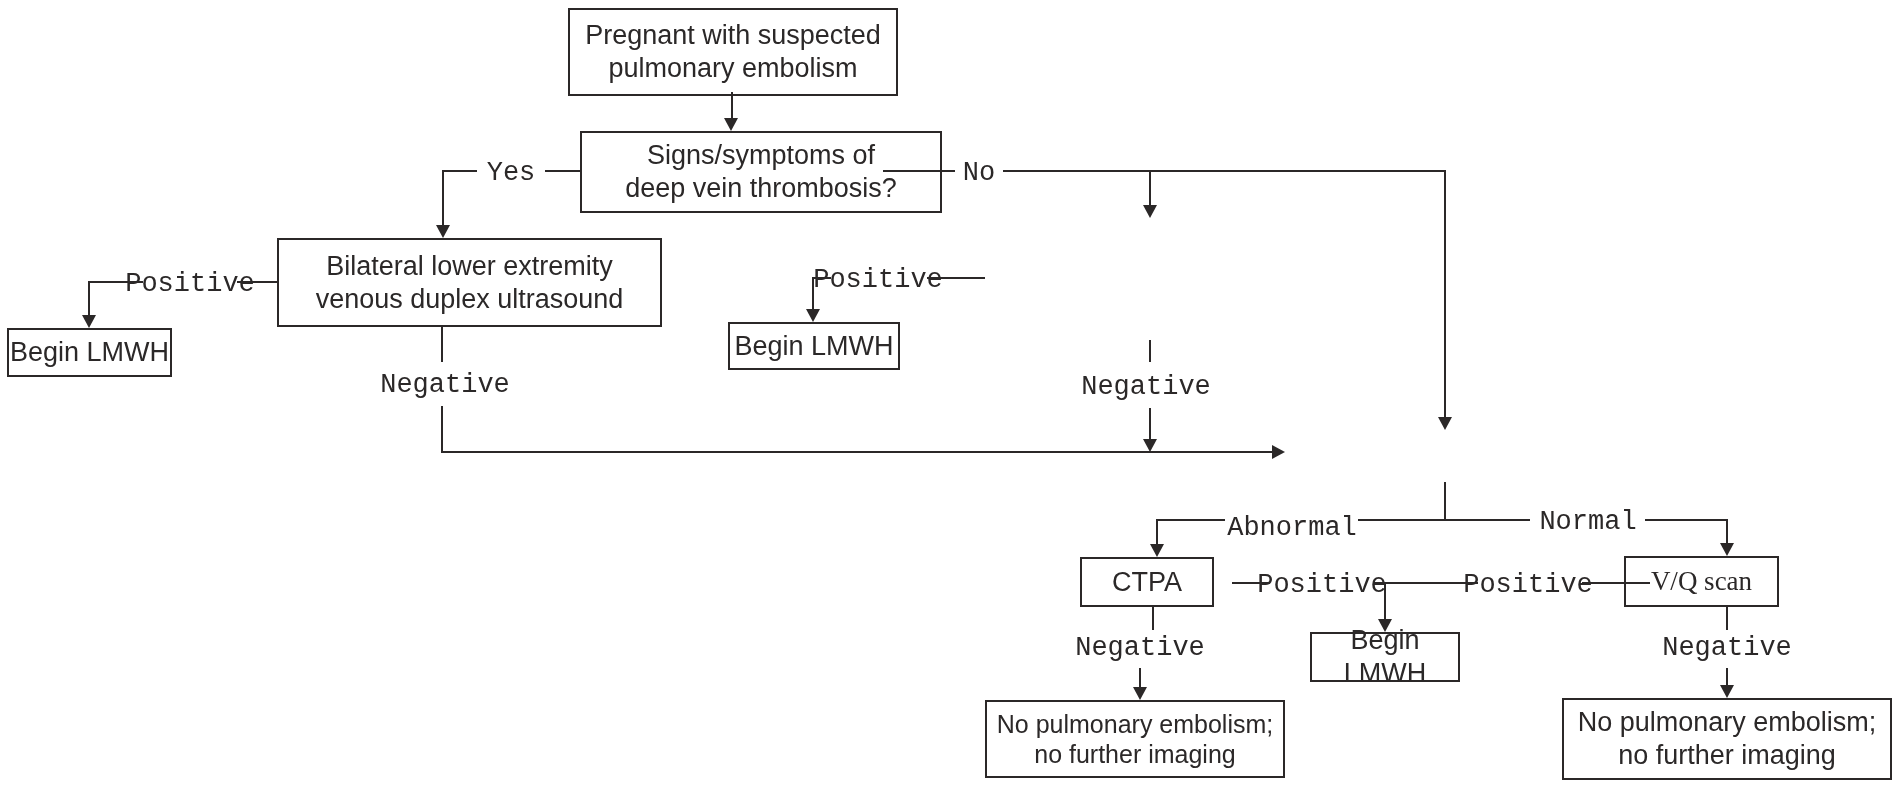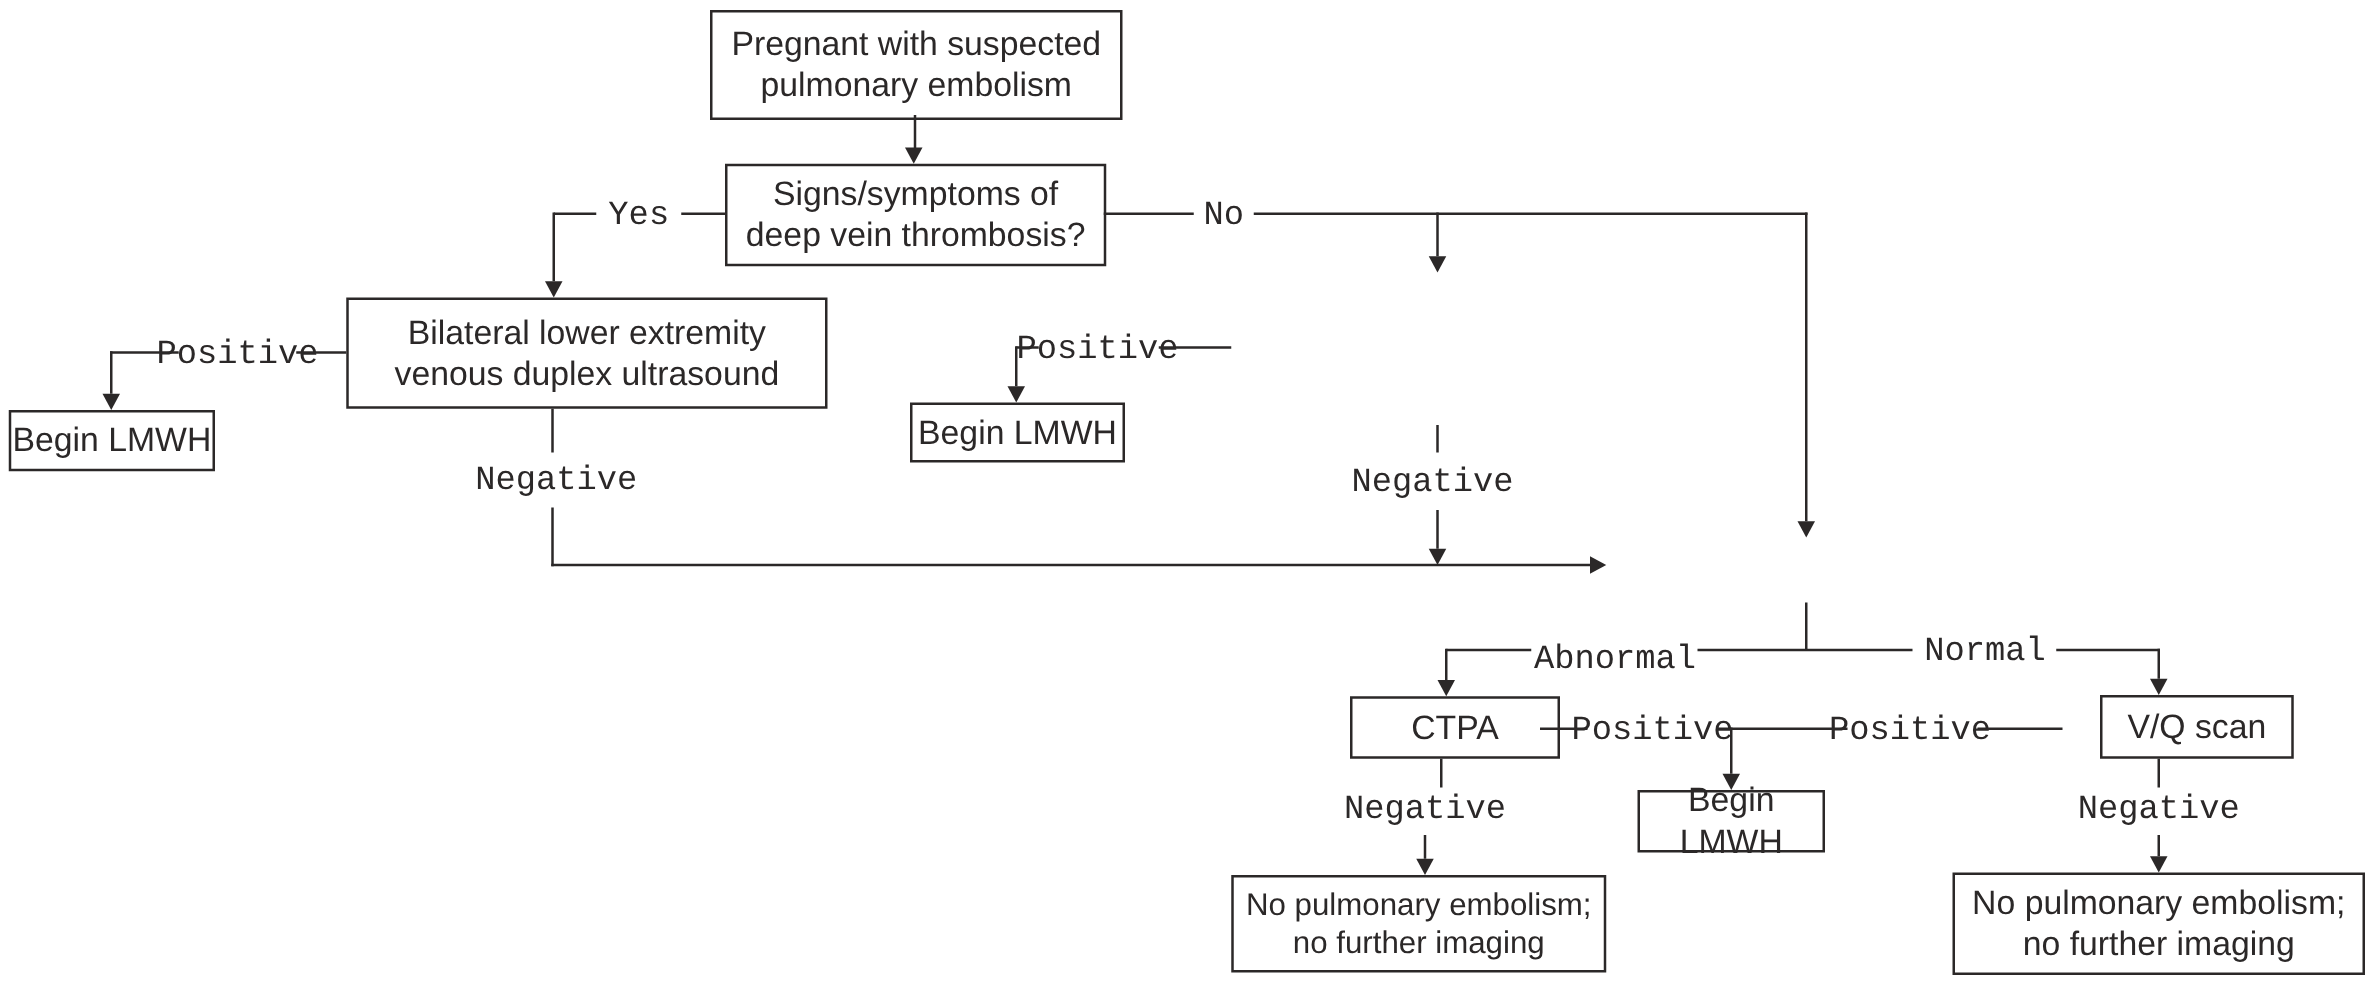--- a/index.html
+++ b/index.html
@@ -29,35 +29,35 @@
     border-left:13px solid #2b2828;}
 </style>
 </head>
 <body>
 
 <div id="stage">
 
   <div class="box" style="left:568px;top:8px;width:330px;height:88px;">Pregnant with suspected
 pulmonary embolism</div>
 
-  <div class="box" style="left:580px;top:131px;width:305px;height:82px;">Signs/symptoms of
+  <div class="box" style="left:580px;top:131px;width:362px;height:82px;">Signs/symptoms of
 deep vein thrombosis?</div>
 
   <div class="box" style="left:277px;top:238px;width:385px;height:89px;">Bilateral lower extremity
 venous duplex ultrasound</div>
 
   <div class="box" style="left:7px;top:328px;width:165px;height:49px;">Begin LMWH</div>
 
   <div class="box" style="left:728px;top:322px;width:172px;height:48px;">Begin LMWH</div>
 
 
 
-  <div class="box" style="left:1080px;top:557px;width:168px;height:50px;">CTPA</div>
+  <div class="box" style="left:1080px;top:557px;width:134px;height:50px;">CTPA</div>
 
-  <div class="box" style="left:1680px;top:556px;width:155px;height:51px;">V/Q scan</div>
+  <div class="box" style="left:1624px;top:556px;width:155px;height:51px;font-family:Liberation Serif, serif;">V/Q scan</div>
 
   <div class="box" style="left:1310px;top:632px;width:150px;height:50px;">Begin LMWH</div>
 
   <div class="box" style="left:985px;top:700px;width:300px;height:78px;font-size:25px;">No pulmonary embolism;
 no further imaging</div>
 
   <div class="box" style="left:1562px;top:698px;width:330px;height:82px;">No pulmonary embolism;
 no further imaging</div>
 
   <span class="lbl" style="left:511px;top:160px;">Yes</span>

